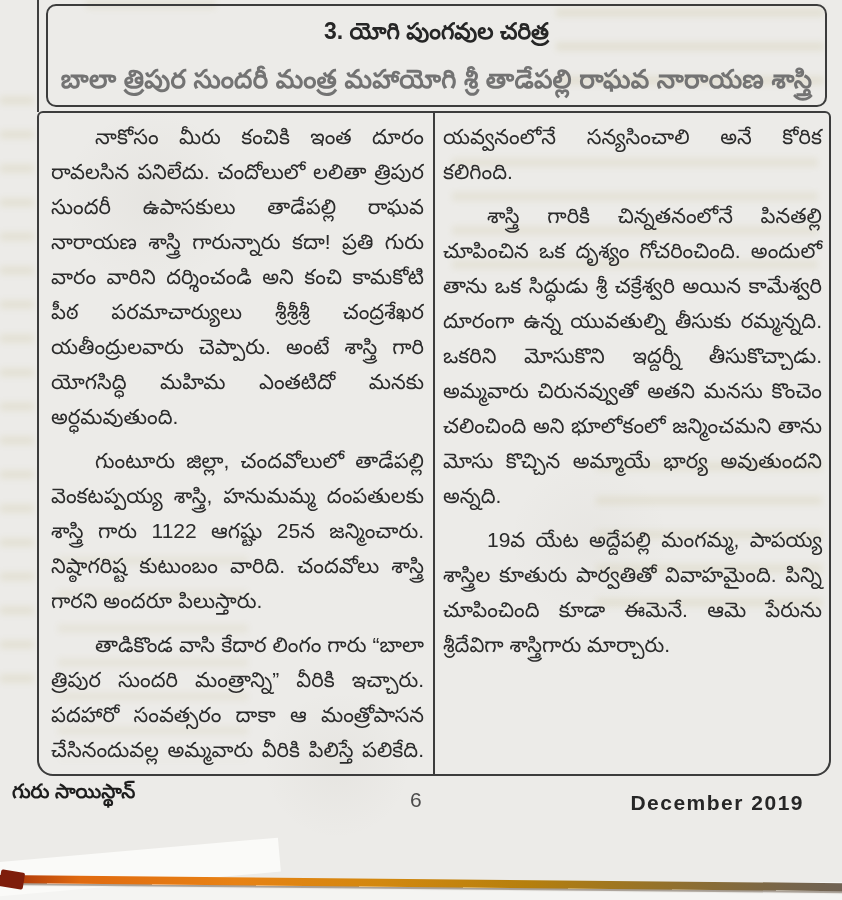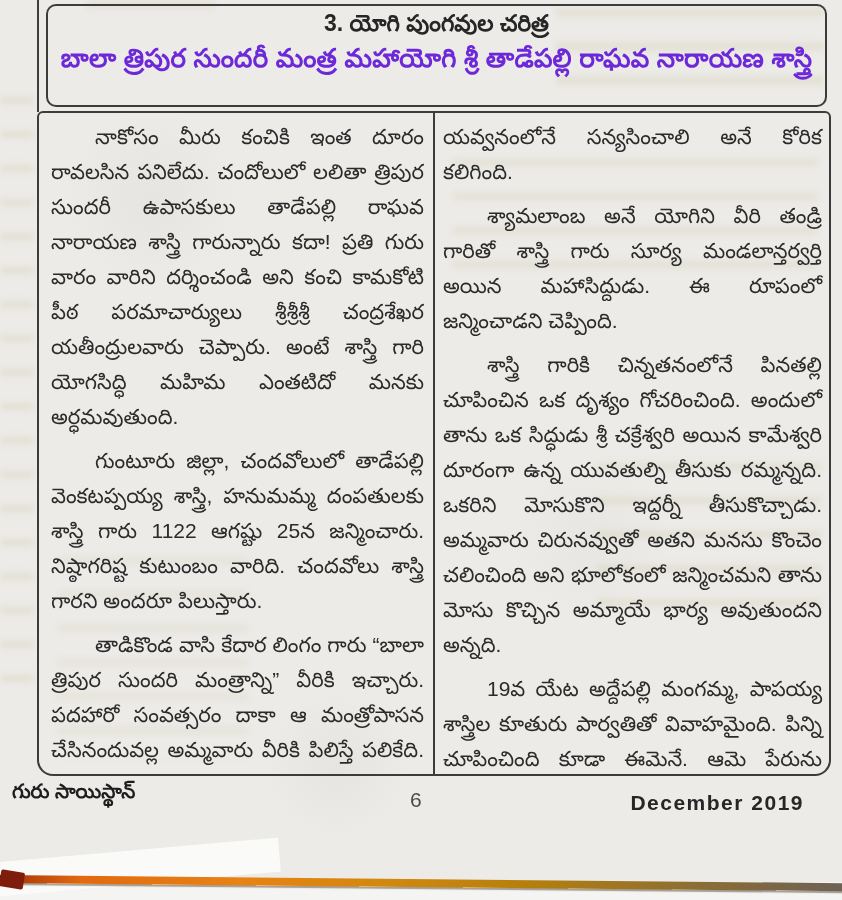--- a/index.html
+++ b/index.html
@@ -37,24 +37,24 @@
   .top-left-rule{
     position:absolute;left:37px;top:0;width:2px;height:112px;background:#3f3f3f;
   }
 
   .header-box{
     position:absolute;left:46px;top:4px;width:781px;height:103px;
     border:2px solid #3c3c3c;border-radius:10px;box-sizing:border-box;
     text-align:center;overflow:hidden;
   }
   .chapter-title{
-    margin-top:4px;font-size:23px;font-weight:bold;color:#262626;
+    margin-top:12px;font-size:23px;font-weight:bold;color:#262626;
   }
   .main-title{
-    margin-top:1px;font-size:26px;font-weight:bold;color:#6d28d9;
+    margin-top:14px;font-size:26px;font-weight:bold;color:#737373;
     white-space:nowrap;letter-spacing:.2px;
   }
   .byline{
     margin-top:5px;font-size:19px;font-weight:bold;color:#262626;
   }
 
   .main-box{
     position:absolute;left:37px;top:111px;width:794px;height:665px;
     border:2px solid #3c3c3c;border-radius:6px 6px 16px 16px;
     box-sizing:border-box;display:flex;overflow:hidden;
@@ -125,21 +125,20 @@
 </div>
 
 <div class="main-box">
   <div class="col-left">
     <p class="body-para">నాకోసం మీరు కంచికి ఇంత దూరం రావలసిన పనిలేదు. చందోలులో లలితా త్రిపుర సుందరీ ఉపాసకులు తాడేపల్లి రాఘవ నారాయణ శాస్త్రి గారున్నారు కదా! ప్రతి గురు వారం వారిని దర్శించండి అని కంచి కామకోటి పీఠ పరమాచార్యులు శ్రీశ్రీశ్రీ చంద్రశేఖర యతీంద్రులవారు చెప్పారు. అంటే శాస్త్రి గారి యోగసిద్ధి మహిమ ఎంతటిదో మనకు అర్ధమవుతుంది.</p>
     <p class="body-para">గుంటూరు జిల్లా, చందవోలులో తాడేపల్లి వెంకటప్పయ్య శాస్త్రి, హనుమమ్మ దంపతులకు శాస్త్రి గారు 1122 ఆగష్టు 25న జన్మించారు. నిష్ఠాగరిష్ట కుటుంబం వారిది. చందవోలు శాస్త్రి గారని అందరూ పిలుస్తారు.</p>
     <p class="body-para">తాడికొండ వాసి కేదార లింగం గారు “బాలా త్రిపుర సుందరి మంత్రాన్ని” వీరికి ఇచ్చారు. పదహారో సంవత్సరం దాకా ఆ మంత్రోపాసన చేసినందువల్ల అమ్మవారు వీరికి పిలిస్తే పలికేది. దెందుకూరి పానకాల శాస్త్రి వద్ద తర్కం, పొదిలి సీతారామ శాస్త్రి వద్ద మంత్రం నేర్చారు.</p>
   </div>
   <div class="col-right">
     <p class="body-para no-indent">యవ్వనంలోనే సన్యసించాలి అనే కోరిక కలిగింది.</p>
-    <p class="body-para">శ్యామలాంబ అనే యోగిని వీరి తండ్రి గారితో శాస్త్రి గారు సూర్య మండలాన్తర్వర్తి అయిన మహాసిద్దుడు. ఈ రూపంలో జన్మించాడని చెప్పింది.</p>
     <p class="body-para">శాస్త్రి గారికి చిన్నతనంలోనే పినతల్లి చూపించిన ఒక దృశ్యం గోచరించింది. అందులో తాను ఒక సిద్ధుడు శ్రీ చక్రేశ్వరి అయిన కామేశ్వరి దూరంగా ఉన్న యువతుల్ని తీసుకు రమ్మన్నది. ఒకరిని మోసుకొని ఇద్దర్నీ తీసుకొచ్చాడు. అమ్మవారు చిరునవ్వుతో అతని మనసు కొంచెం చలించింది అని భూలోకంలో జన్మించమని తాను మోసు కొచ్చిన అమ్మాయే భార్య అవుతుందని అన్నది.</p>
     <p class="body-para">19వ యేట అద్దేపల్లి మంగమ్మ, పాపయ్య శాస్త్రిల కూతురు పార్వతితో వివాహమైంది. పిన్ని చూపించింది కూడా ఈమెనే. ఆమె పేరును శ్రీదేవిగా శాస్త్రిగారు మార్చారు.</p>
   </div>
 </div>
 
 <div class="footer-mag">గురు సాయిస్థాన్</div>
 <div class="footer-page">6</div>
 <div class="footer-date">December 2019</div>
 
 <div class="below-band"></div>

